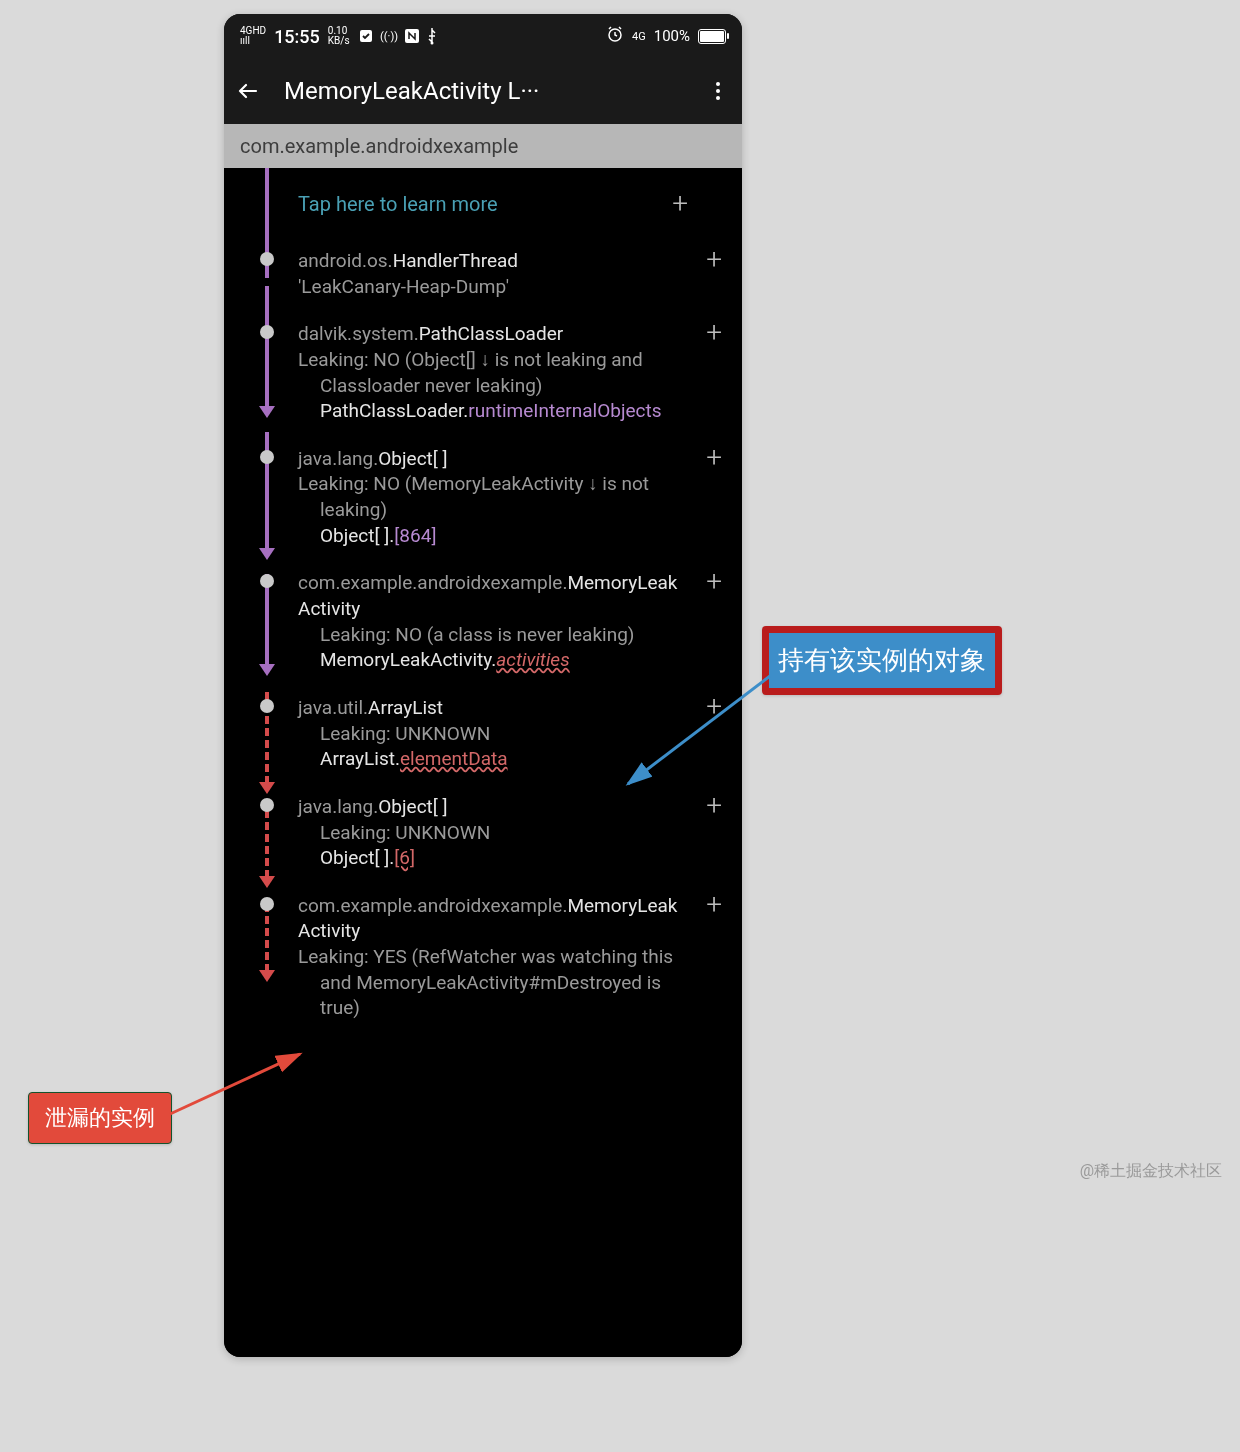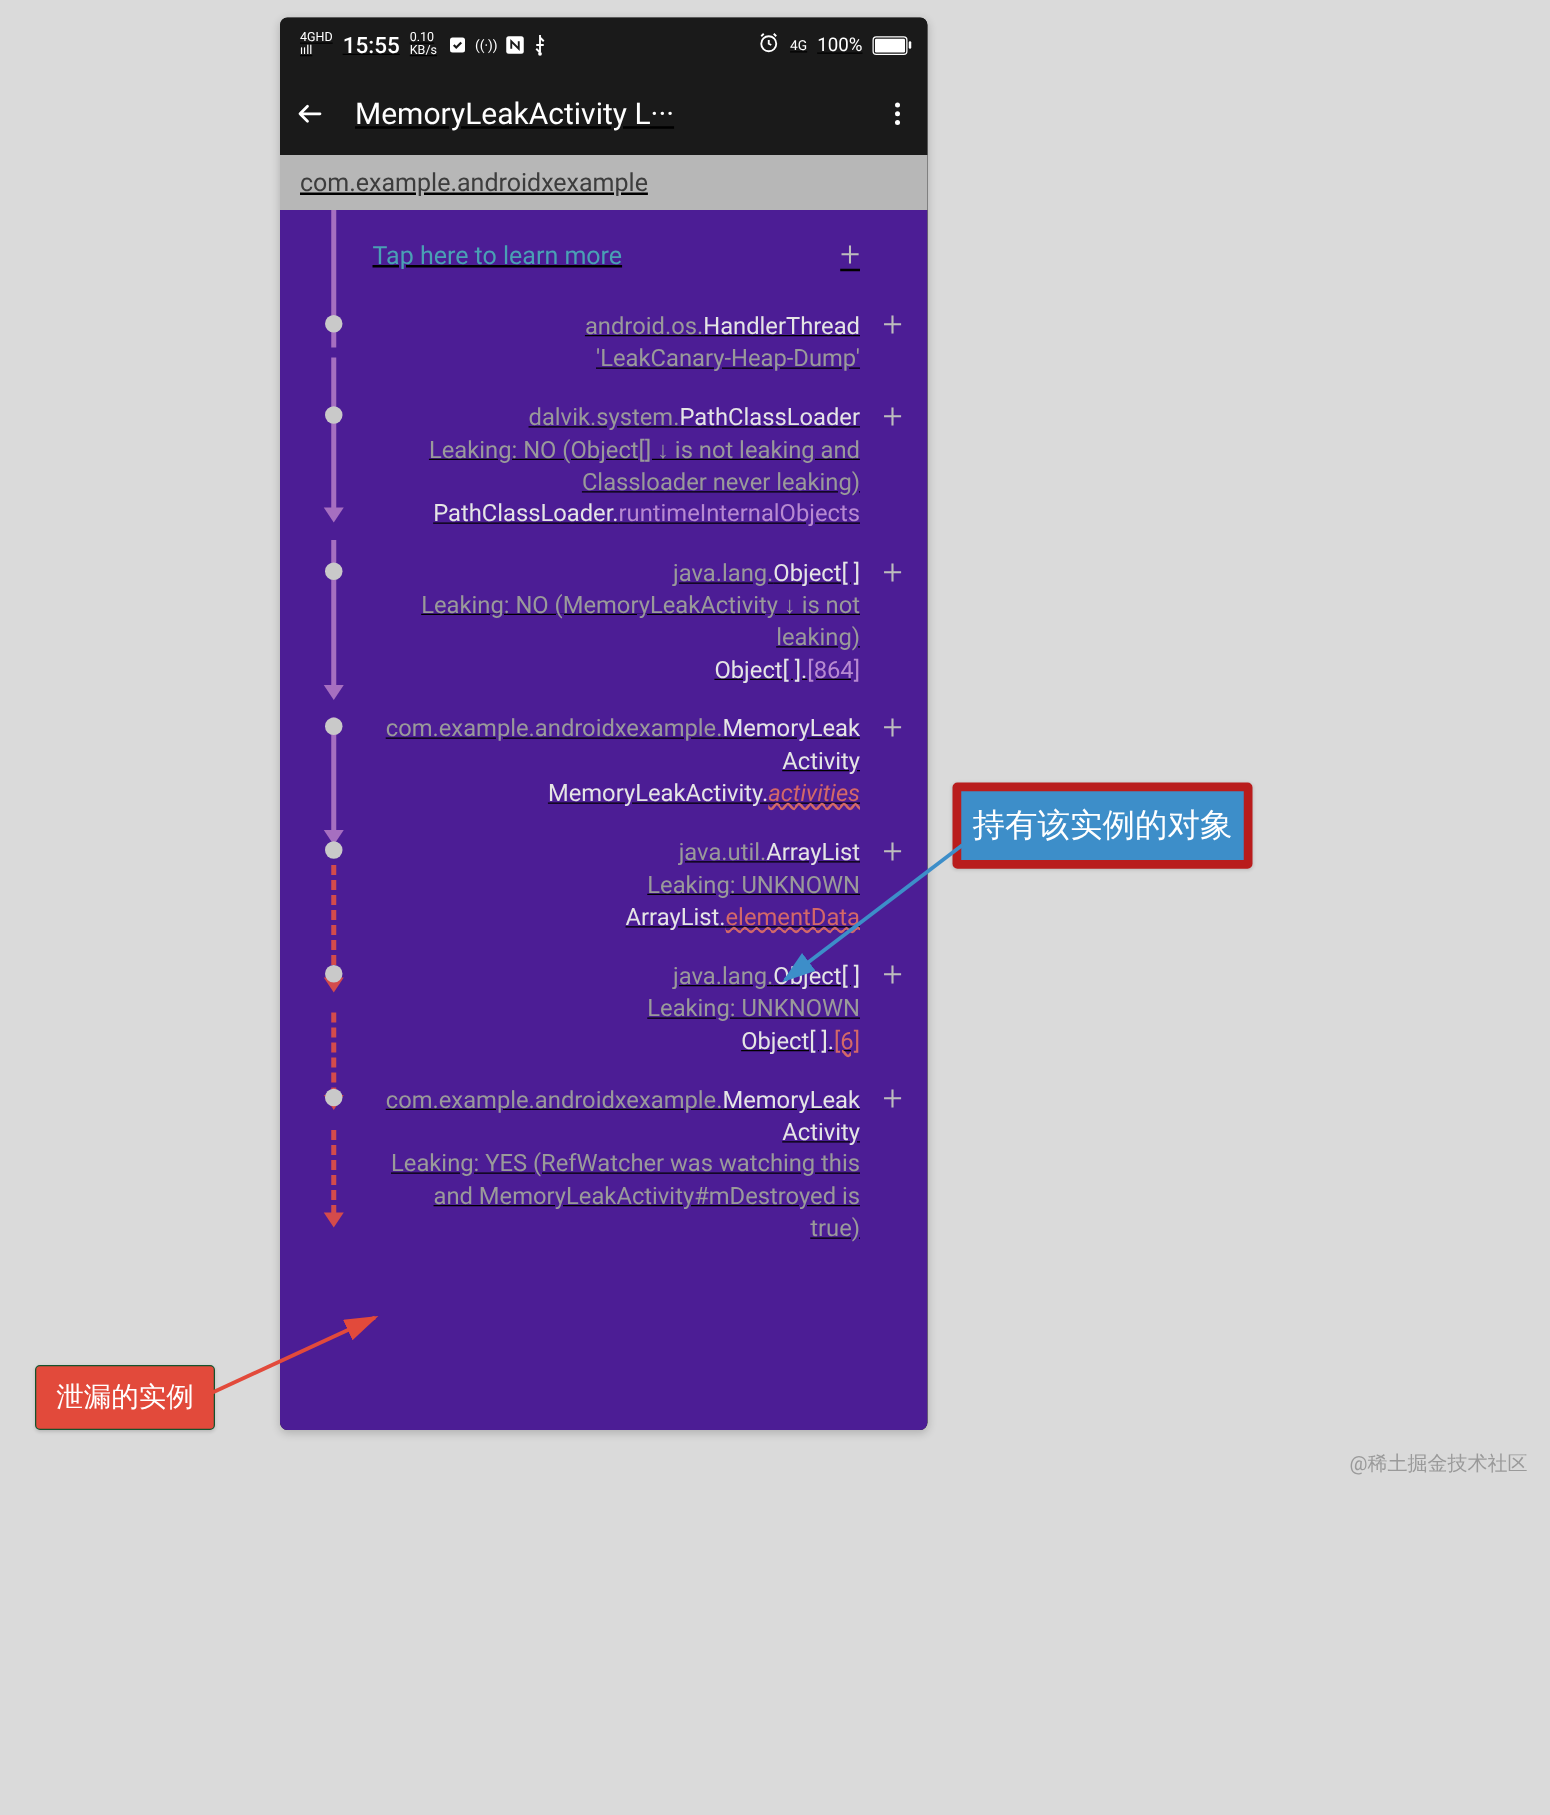--- a/index.html
+++ b/index.html
@@ -10,26 +10,25 @@
     width: 1240px;
     height: 1452px;
     position: relative;
     overflow: hidden;
   }
   .phone {
     position: absolute;
     left: 224px;
     top: 14px;
     width: 518px;
-    height: 1130px;
+    height: 1343px;
     background: #1a1a1a;
-    border-radius: 6px;
+    border-radius: 16px;
     overflow: hidden;
     box-shadow: 0 2px 8px rgba(0,0,0,.2);
-    text-decoration: underline;
   }
   .status-bar {
     height: 44px;
     background: #1a1a1a;
     color: #fff;
     display: flex;
     align-items: center;
     padding: 0 16px;
     font-size: 15px;
     justify-content: space-between;
@@ -59,24 +58,23 @@
   .app-title { font-size:24px; font-weight:400; flex:1; white-space:nowrap; overflow:hidden;}
   .overflow-icon { width:24px; display:flex; flex-direction:column; align-items:center; gap:3px; cursor:pointer;}
   .overflow-icon span { width:4px; height:4px; background:#fff; border-radius:50%;}
   .package-bar {
     background:#b7b7b7;
     color:#3d3d3d;
     padding: 10px 16px;
     font-size:20px;
   }
   .content {
-    background:#4c1d95;
+    background:#000000;
     position:relative;
     height: calc(100% - 44px - 66px - 44px);
-    text-align: right;
   }
   .learn-row {
     padding: 22px 54px 22px 74px;
     color:#4aa0b4;
     font-size:20px;
     display:flex;
     align-items:center;
     justify-content:space-between;
     position:relative;
   }
@@ -277,20 +275,21 @@
       <span class="plus">+</span>
       <div class="row1"><span>java.lang.</span><span class="hl">Object[ ]</span></div>
       <div class="sub" style="text-indent:-22px;padding-left:22px">Leaking: NO (MemoryLeakActivity ↓ is not leaking)</div>
       <div class="sub"><span class="ref">Object[ ].</span><span class="idx-purple">[864]</span></div>
     </div>
 
     <div class="node">
       <div class="node-dot"></div>
       <span class="plus">+</span>
       <div class="row1" style="word-break:break-all"><span>com.example.androidxexample.</span><span class="hl">MemoryLeakActivity</span></div>
+      <div class="sub">Leaking: NO (a class is never leaking)</div>
       <div class="sub"><span class="ref">MemoryLeakActivity.</span><span class="link-red activities-u">activities</span></div>
     </div>
 
     <div class="node">
       <div class="node-dot"></div>
       <span class="plus">+</span>
       <div class="row1"><span>java.util.</span><span class="hl">ArrayList</span></div>
       <div class="sub">Leaking: UNKNOWN</div>
       <div class="sub"><span class="ref">ArrayList.</span><span class="link-redunder">elementData</span></div>
     </div>

